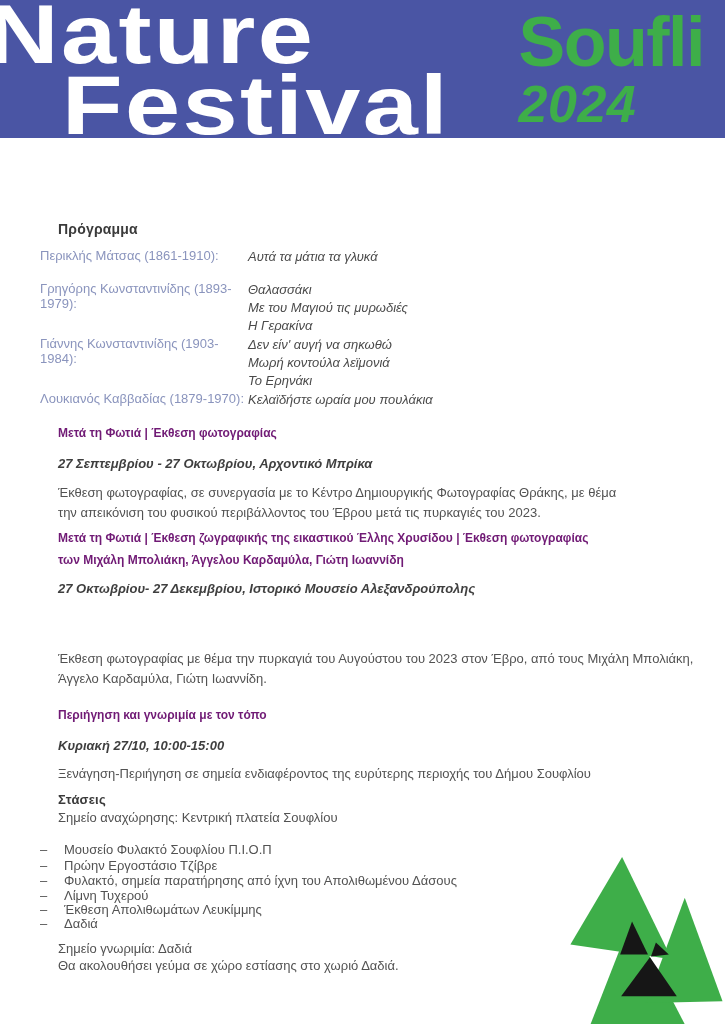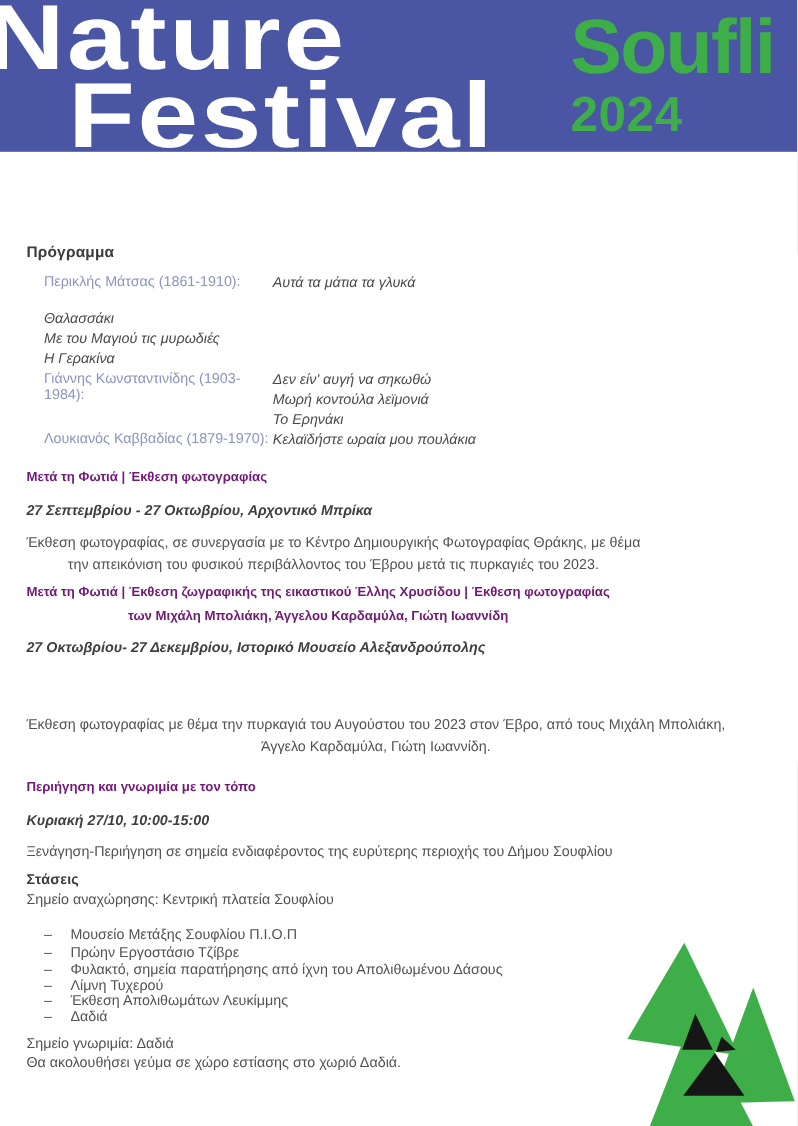--- a/index.html
+++ b/index.html
@@ -13,23 +13,23 @@
   .t-nature{
     position:absolute;left:-13px;top:-8px;font-size:84px;line-height:84px;font-weight:bold;color:#ffffff;
     letter-spacing:2px;transform:scaleX(1.18);transform-origin:0 0;white-space:nowrap;
   }
   .t-festival{
     position:absolute;left:62px;top:63px;font-size:84px;line-height:84px;font-weight:bold;color:#ffffff;
     letter-spacing:2px;transform:scaleX(1.18);transform-origin:0 0;white-space:nowrap;
   }
   .badge{position:absolute;right:21px;top:7px;text-align:left;color:#3eae49;font-weight:bold;}
   .badge .b1{font-size:70px;line-height:70px;letter-spacing:-1.5px;}
-  .badge .b2{font-size:45px;line-height:52px;margin-top:1px;letter-spacing:0.5px;}
+  .badge .b2{font-size:52px;line-height:52px;margin-top:1px;letter-spacing:0.5px;font-style:italic;}
   
-  .abs{position:absolute;left:24px;text-align:center;}
+  .abs{position:absolute;left:58px;}
   .h-bold{font-size:14px;font-weight:bold;color:#3a3a3a;letter-spacing:0.2px;}
   .sec-h{font-size:12px;font-weight:bold;color:#701a75;line-height:21.5px;white-space:pre-line;letter-spacing:0;}
   .sec-date{font-size:13px;font-weight:bold;font-style:italic;color:#3f3f3f;}
   .para{font-size:13px;line-height:20px;color:#525252;white-space:pre-line;}
   .prow{position:absolute;left:40px;display:flex;}
   .artist{width:208px;font-size:13px;color:#8a94bd;}
   .works{font-size:13px;font-style:italic;color:#4a4a4a;line-height:18px;white-space:pre-line;}
   .stop{position:absolute;left:40px;font-size:13px;line-height:15px;color:#525252;}
   .stop .dash{display:inline-block;width:24px;}
   .plain{font-size:13px;line-height:17px;color:#525252;}
@@ -50,20 +50,21 @@
     </div>
   </header>
 
   <div class="abs h-bold" style="top:221px">Πρόγραμμα</div>
 
   <div class="prow" style="top:248px">
     <div class="artist">Περικλής Μάτσας (1861-1910):</div>
     <div class="works">Αυτά τα μάτια τα γλυκά</div>
   </div>
   <div class="prow" style="top:281px">
+    <div class="artist">Γρηγόρης Κωνσταντινίδης (1893-1979):</div>
     <div class="works">Θαλασσάκι
 Με του Μαγιού τις μυρωδιές
 Η Γερακίνα</div>
   </div>
   <div class="prow" style="top:336px">
     <div class="artist">Γιάννης Κωνσταντινίδης (1903-1984):</div>
     <div class="works">Δεν είν' αυγή να σηκωθώ
 Μωρή κοντούλα λεϊμονιά
 Το Ερηνάκι</div>
   </div>
@@ -83,21 +84,21 @@
   <div class="abs para" style="top:649px">Έκθεση φωτογραφίας με θέμα την πυρκαγιά του Αυγούστου του 2023 στον Έβρο, από τους Μιχάλη Μπολιάκη,
 Άγγελο Καρδαμύλα, Γιώτη Ιωαννίδη.</div>
 
   <div class="abs sec-h" style="top:705px">Περιήγηση και γνωριμία με τον τόπο</div>
   <div class="abs sec-date" style="top:738px">Κυριακή 27/10, 10:00-15:00</div>
   <div class="abs para" style="top:764px">Ξενάγηση-Περιήγηση σε σημεία ενδιαφέροντος της ευρύτερης περιοχής του Δήμου Σουφλίου</div>
 
   <div class="abs h-bold" style="top:792px;font-size:13px">Στάσεις</div>
   <div class="abs plain" style="top:809px">Σημείο αναχώρησης: Κεντρική πλατεία Σουφλίου</div>
 
-  <div class="stop" style="top:842px"><span class="dash">–</span><span>Μουσείο Μετάξης Σουφλίου Π.Ι.Ο.Π</span></div>
+  <div class="stop" style="top:842px"><span class="dash">–</span><span>Μουσείο Φυλακτό Σουφλίου Π.Ι.Ο.Π</span></div>
   <div class="stop" style="top:858px"><span class="dash">–</span><span>Πρώην Εργοστάσιο Τζίβρε</span></div>
   <div class="stop" style="top:873px"><span class="dash">–</span><span>Φυλακτό, σημεία παρατήρησης από ίχνη του Απολιθωμένου Δάσους</span></div>
   <div class="stop" style="top:888px"><span class="dash">–</span><span>Λίμνη Τυχερού</span></div>
   <div class="stop" style="top:902px"><span class="dash">–</span><span>Έκθεση Απολιθωμάτων Λευκίμμης</span></div>
   <div class="stop" style="top:916px"><span class="dash">–</span><span>Δαδιά</span></div>
 
   <div class="abs plain" style="top:940px">Σημείο γνωριμία: Δαδιά</div>
   <div class="abs plain" style="top:957px">Θα ακολουθήσει γεύμα σε χώρο εστίασης στο χωριό Δαδιά.</div>
 
   <svg class="logo" viewBox="0 0 170 180" aria-hidden="true">

